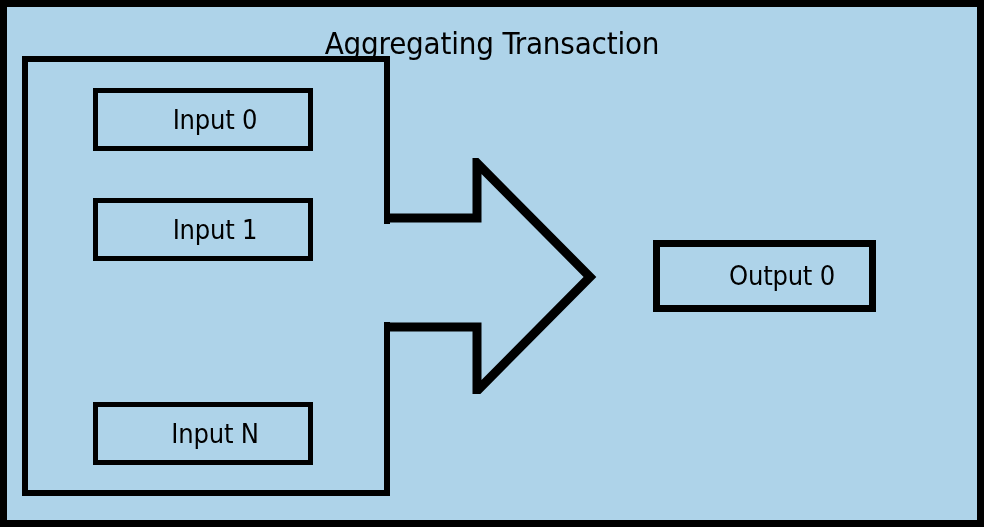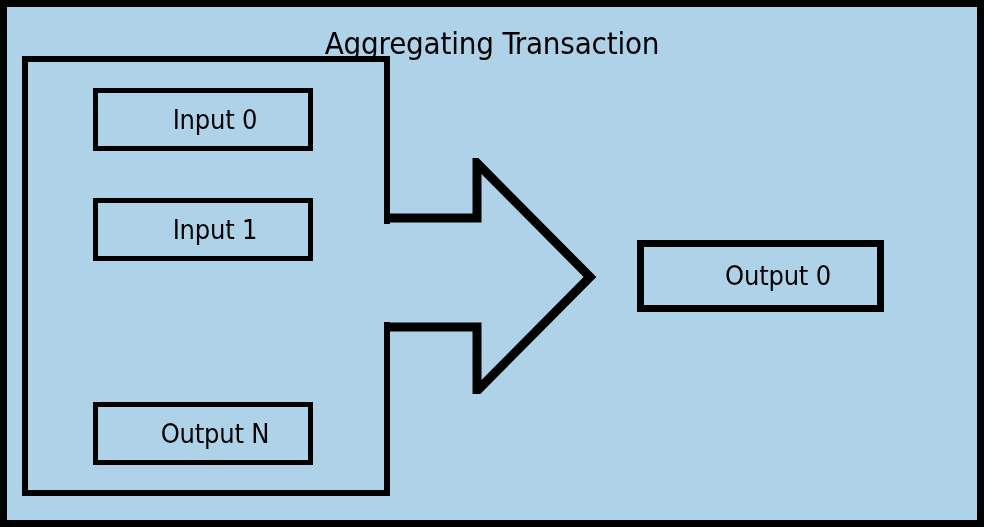--- a/index.html
+++ b/index.html
@@ -89,23 +89,23 @@
     line-height: 30px;
     color: #000000;
     font-family: "DejaVu Sans Condensed", "Liberation Sans Narrow", "Liberation Sans", sans-serif;
     font-stretch: condensed;
     white-space: nowrap;
     letter-spacing: -0.2px;
   }
 
   .output-box {
     position: absolute;
-    left: 637px;
+    left: 653px;
     top: 240px;
-    width: 247px;
+    width: 223px;
     height: 72px;
     box-sizing: border-box;
     border: 7px solid #000000;
     background: transparent;
     display: flex;
     align-items: center;
     justify-content: center;
     padding-left: 35px;
   }
 
@@ -129,21 +129,21 @@
   <div class="inputs-container"></div>
   <div class="container-wall-gap"></div>
 
   <div class="input-box" style="top:88px;">
     <span class="box-label">Input 0</span>
   </div>
   <div class="input-box" style="top:198px;">
     <span class="box-label">Input 1</span>
   </div>
   <div class="input-box" style="top:402px;">
-    <span class="box-label">Output N</span>
+    <span class="box-label">Input N</span>
   </div>
 
   <svg class="flow-arrow" viewBox="0 0 212 236">
     <path d="M 0 60 L 91 60 L 91 5 L 204 119 L 91 233 L 91 169 L 0 169" fill="none" stroke="#000000" stroke-width="9" stroke-linejoin="miter" stroke-linecap="butt"></path>
   </svg>
 
   <div class="output-box">
     <span class="box-label">Output 0</span>
   </div>
 

